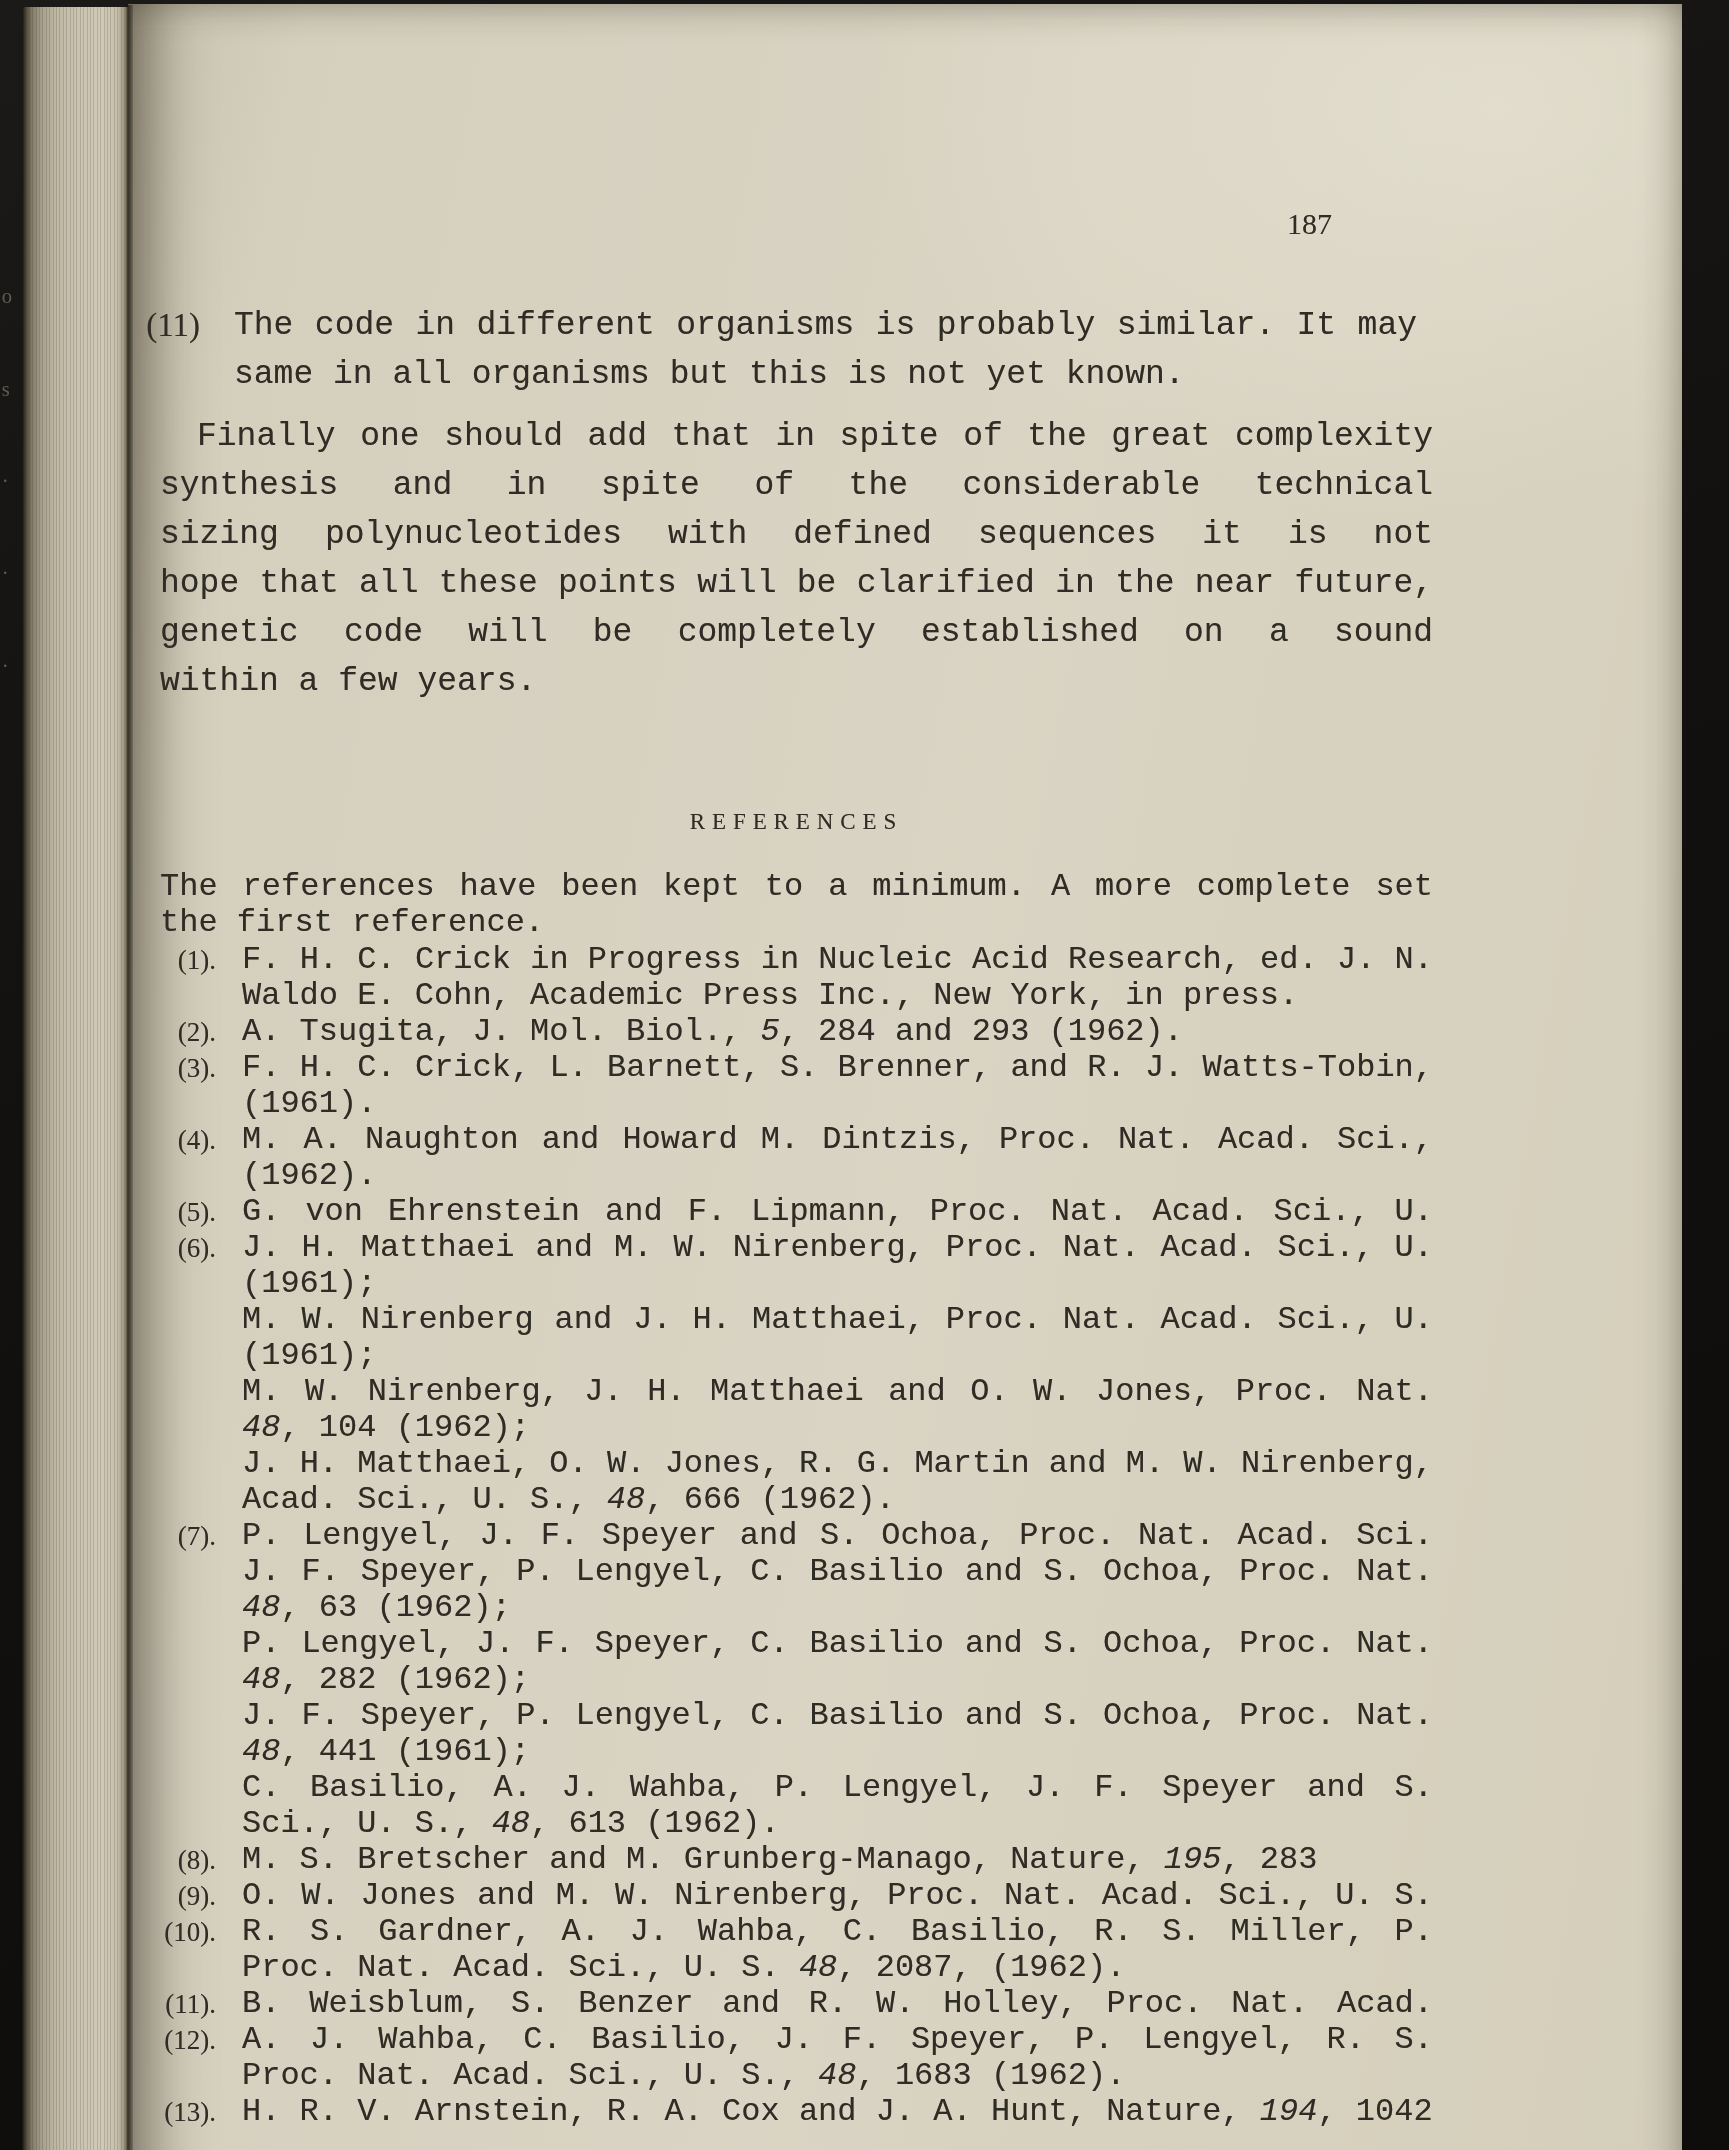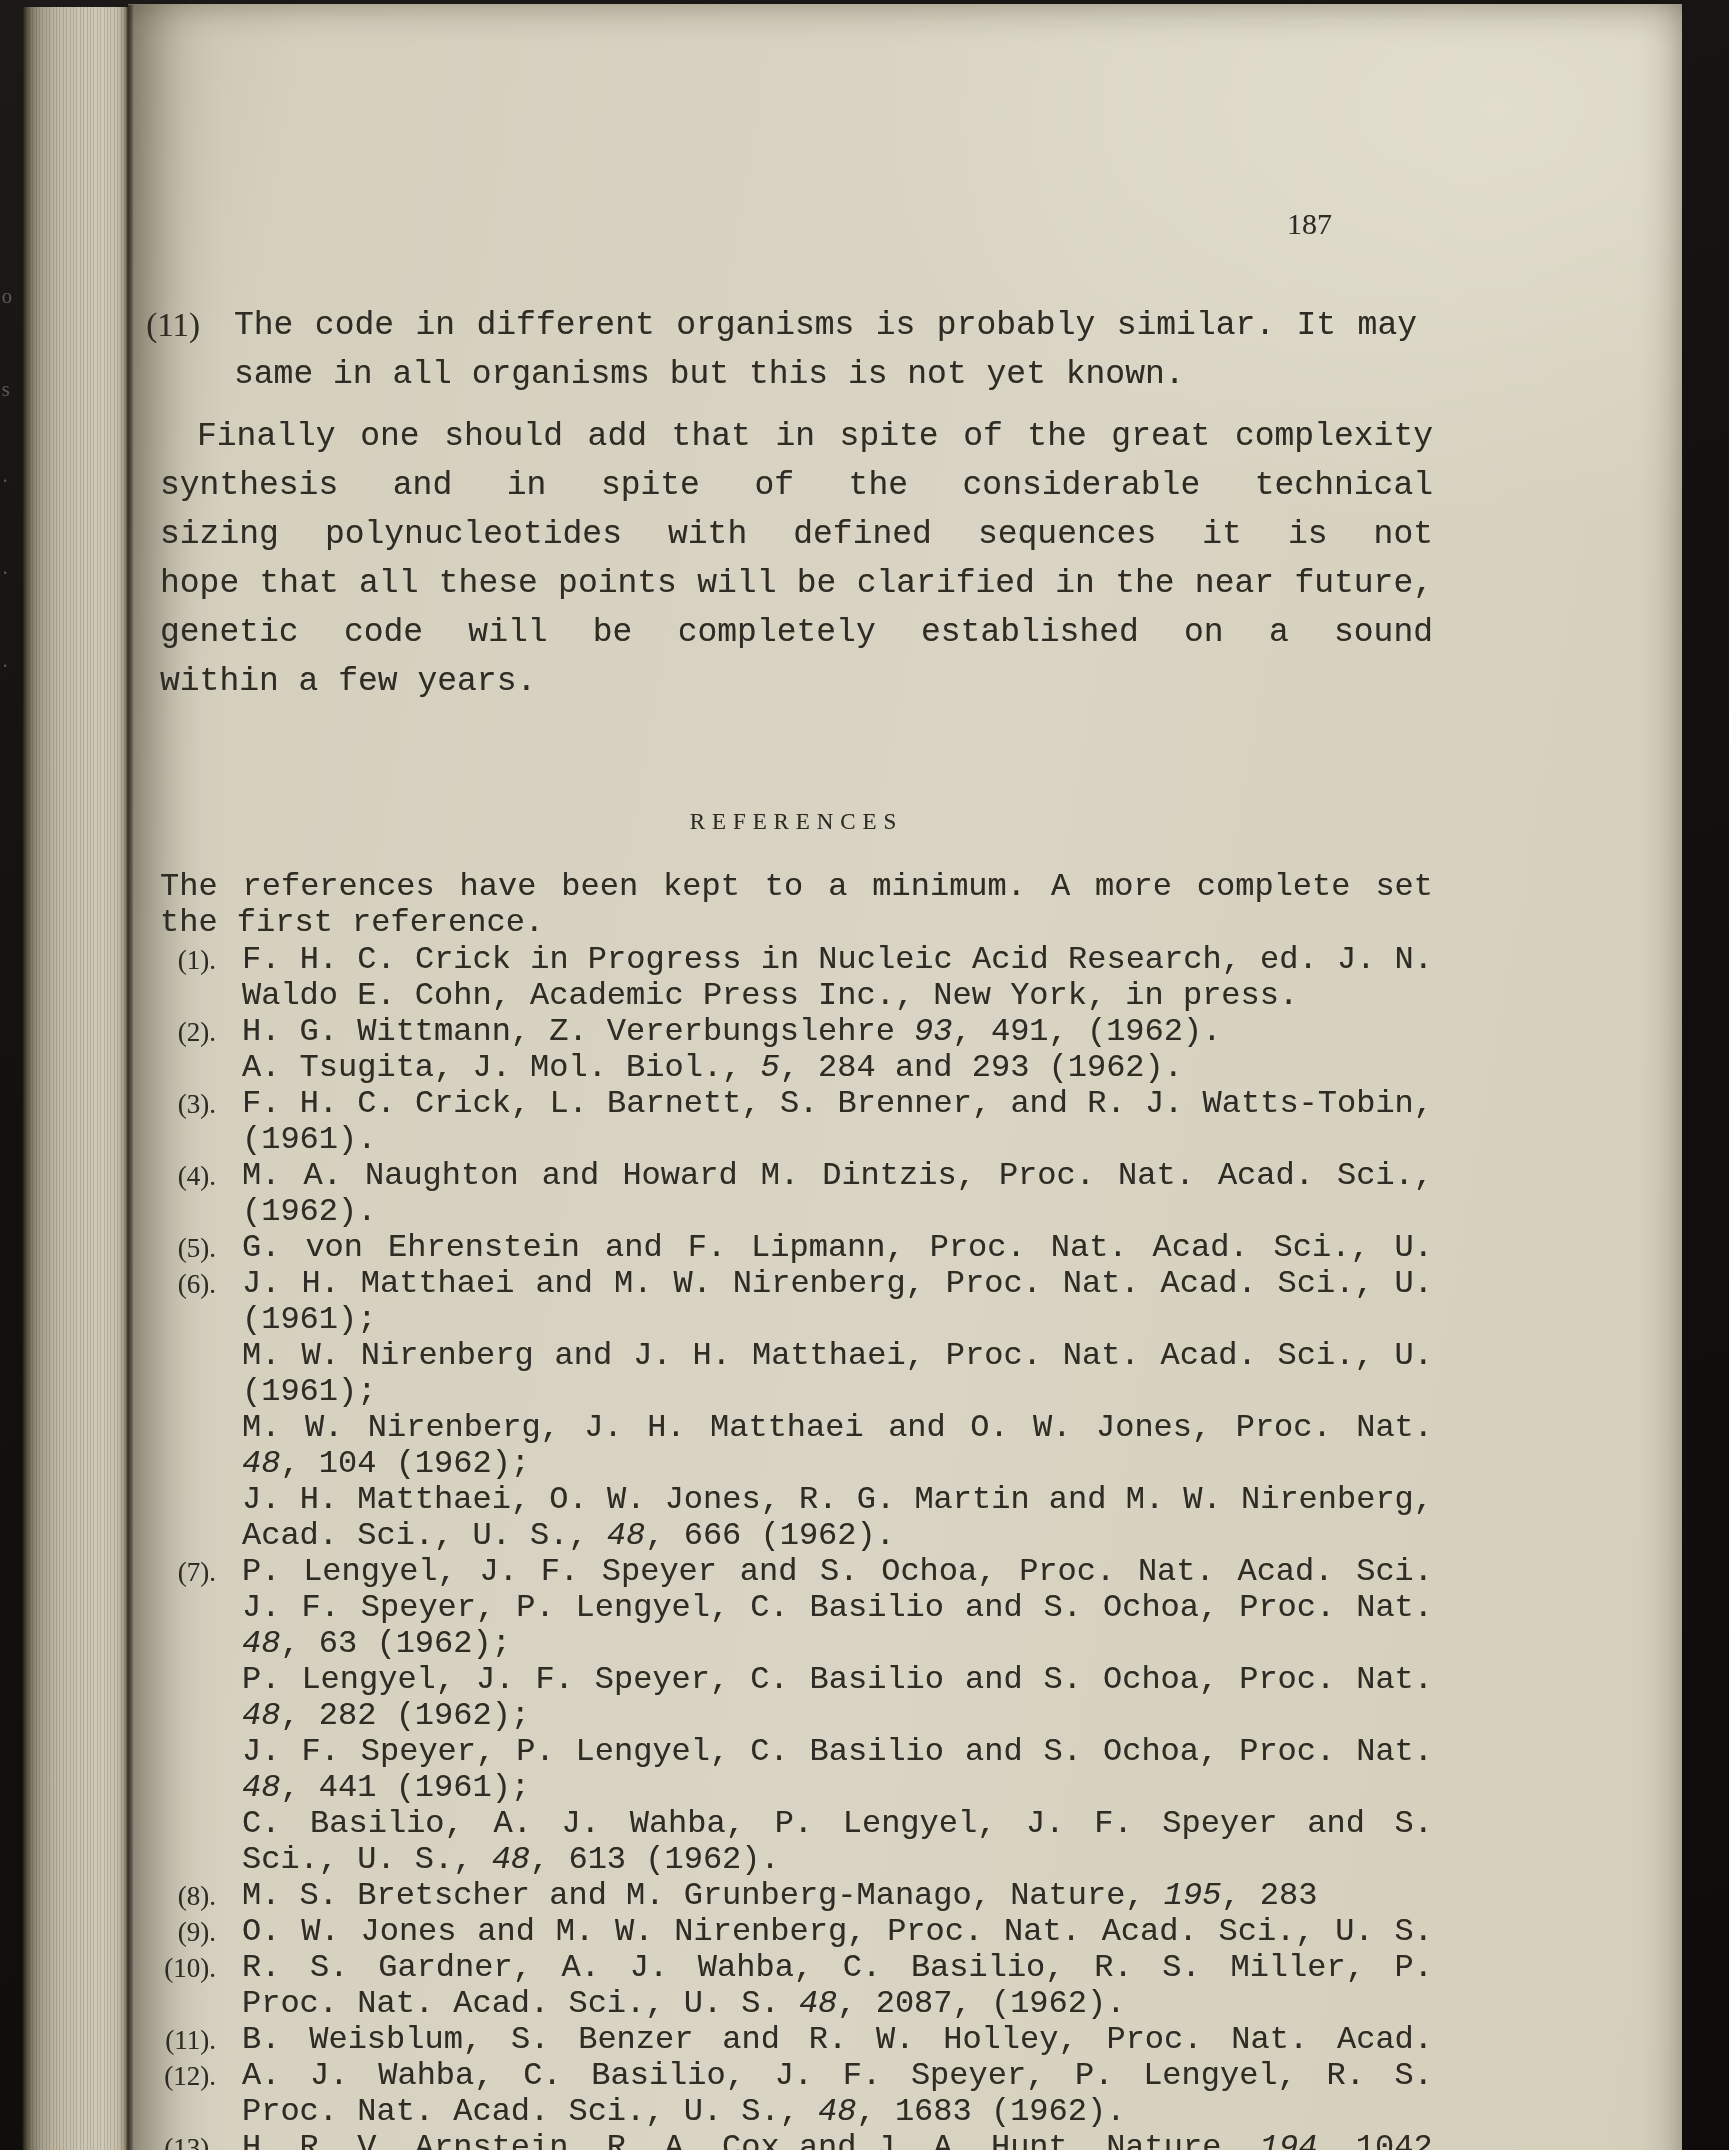--- a/index.html
+++ b/index.html
@@ -127,21 +127,20 @@
         <div class="ref-item">
           <div class="ref-label">(1).</div>
           <div class="ref-lines">
             <div class="line j">F. H. C. Crick in Progress in Nucleic Acid Research, ed. J. N. Davidson and</div>
             <div class="line">Waldo E. Cohn, Academic Press Inc., New York, in press.</div>
           </div>
         </div>
         <div class="ref-item">
           <div class="ref-label">(2).</div>
           <div class="ref-lines">
-            <div class="line">H. G. Wittmann, Z. Vererbungslehre <i>93</i>, 491, (1962).</div>
             <div class="line">A. Tsugita, J. Mol. Biol., <i>5</i>, 284 and 293 (1962).</div>
           </div>
         </div>
         <div class="ref-item">
           <div class="ref-label">(3).</div>
           <div class="ref-lines">
             <div class="line j">F. H. C. Crick, L. Barnett, S. Brenner, and R. J. Watts-Tobin, Nature, <i>192</i>, 1227,</div>
             <div class="line">(1961).</div>
           </div>
         </div>

